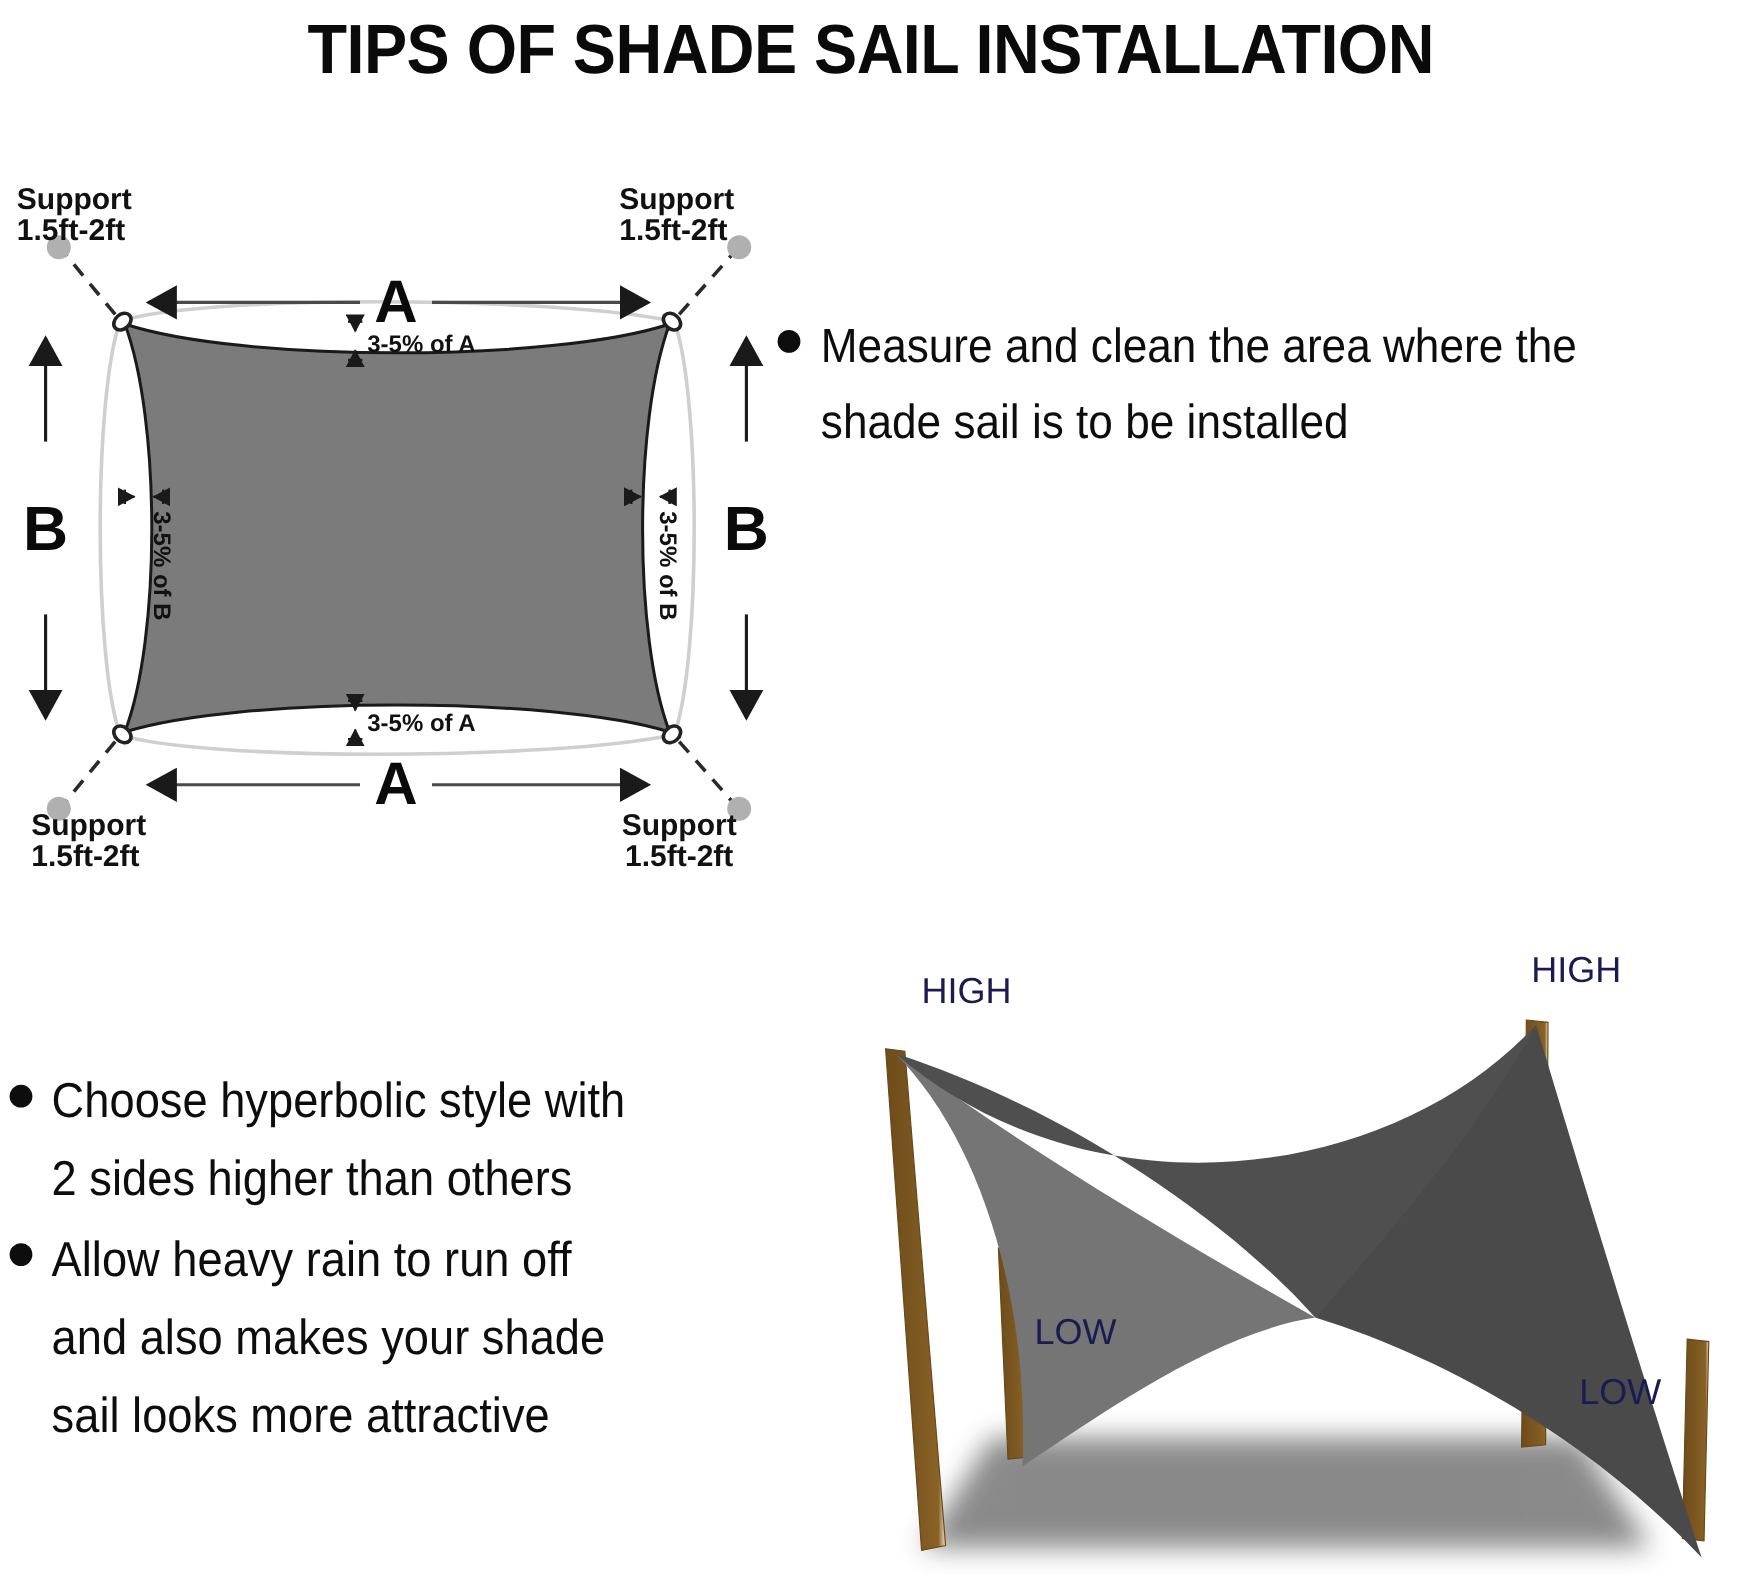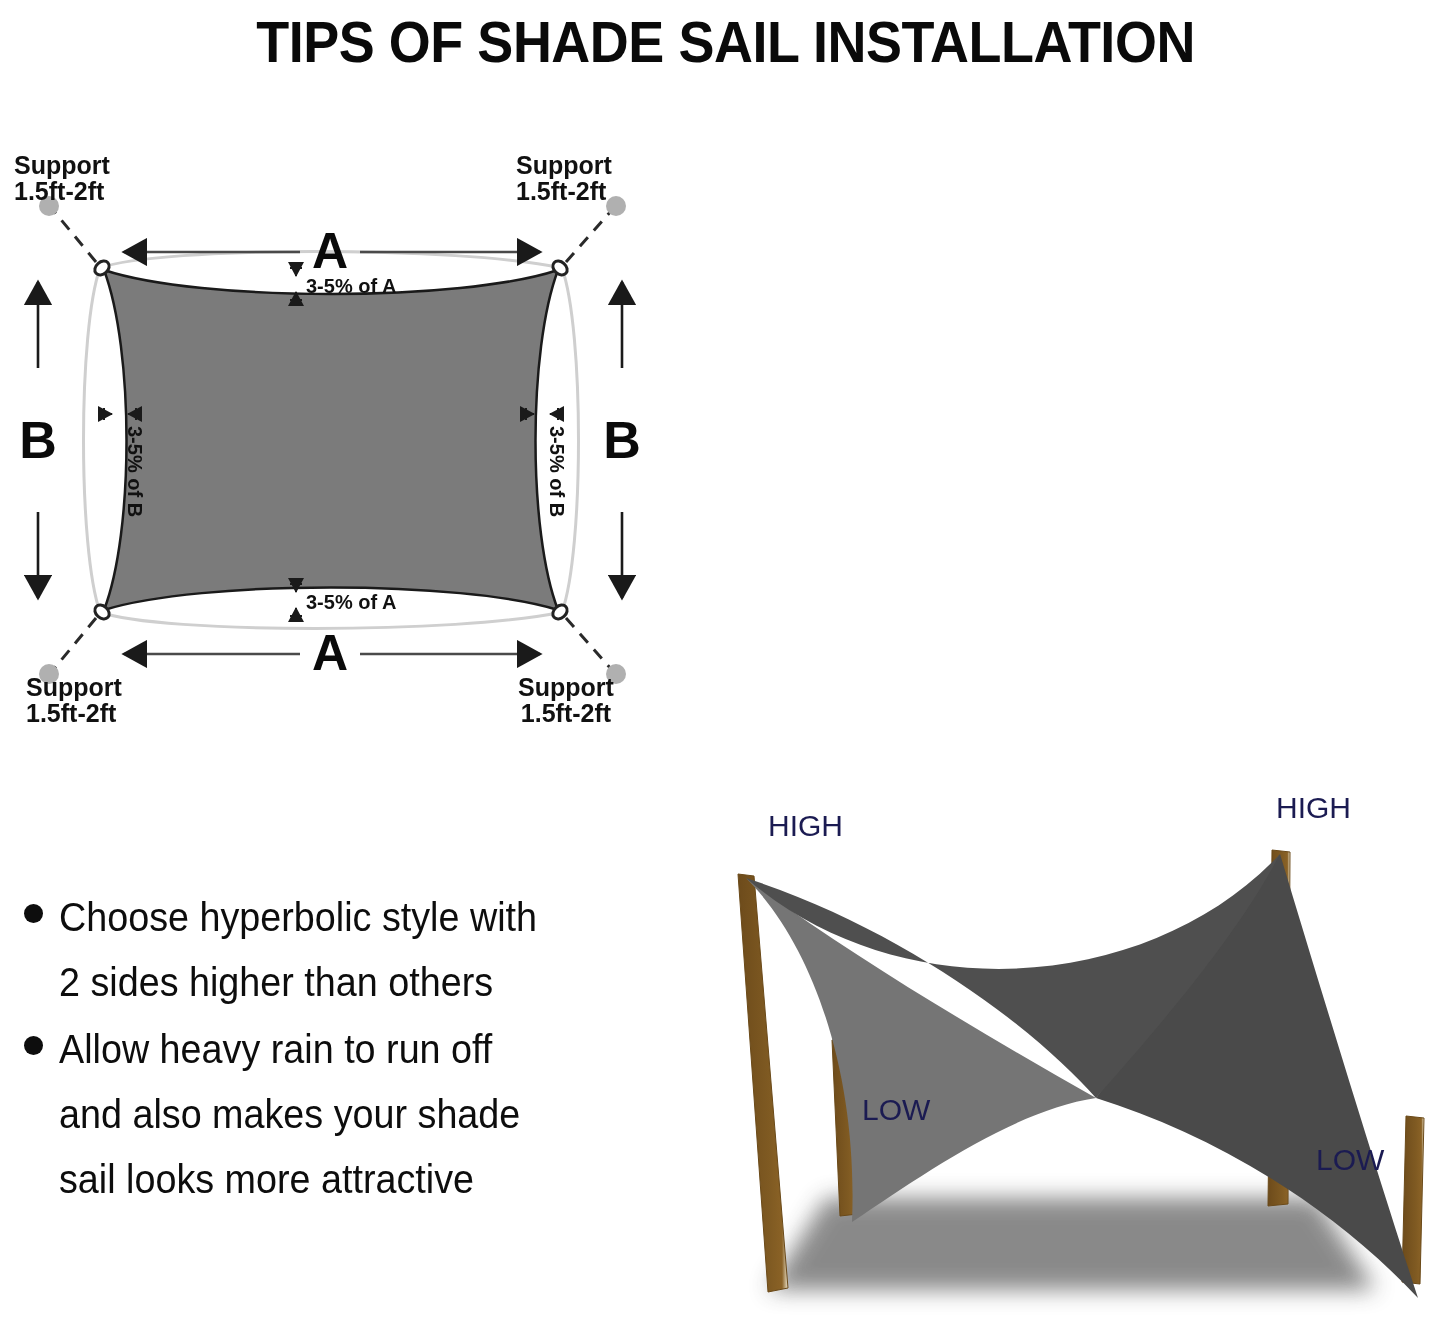--- a/index.html
+++ b/index.html
@@ -91,21 +91,20 @@
     left: 0;
     top: 770px;
     width: 1452px;
     height: 555px;
   }
   #bottom-bullets {
     position: absolute;
     left: 0;
     top: 115px;
     width: 640px;
-    margin-left: 16px;
   }
   #bottom-bullets .bullet-text { font-size: 41px; line-height: 65px; }
   #bottom-bullets .bullet-dot { margin-top: 19px; margin-right: 16px; margin-left: 8px; }
 
   #hypar-diagram {
     position: absolute;
     left: 676px;
     top: 10px;
     width: 792px;
     height: 545px;
@@ -260,20 +259,25 @@
         <text class="svg-label" x="26" y="572" font-size="25">1.5ft-2ft</text>
       </g>
       <g>
         <text class="svg-label" x="566" y="546" font-size="25" text-anchor="middle">Support</text>
         <text class="svg-label" x="566" y="572" font-size="25" text-anchor="middle">1.5ft-2ft</text>
       </g>
     </svg>
   </div>
 
   <ul id="top-bullets" class="bullet-list">
+    <li class="bullet-row">
+      <span class="bullet-dot"></span>
+      <span class="bullet-text">Measure and clean the area where the
+shade sail is to be installed</span>
+    </li>
   </ul>
 </div>
 
 <div id="bottom-section">
 
   <ul id="bottom-bullets" class="bullet-list">
     <li class="bullet-row">
       <span class="bullet-dot"></span>
       <span class="bullet-text">Choose hyperbolic style with
 2 sides higher than others</span>

